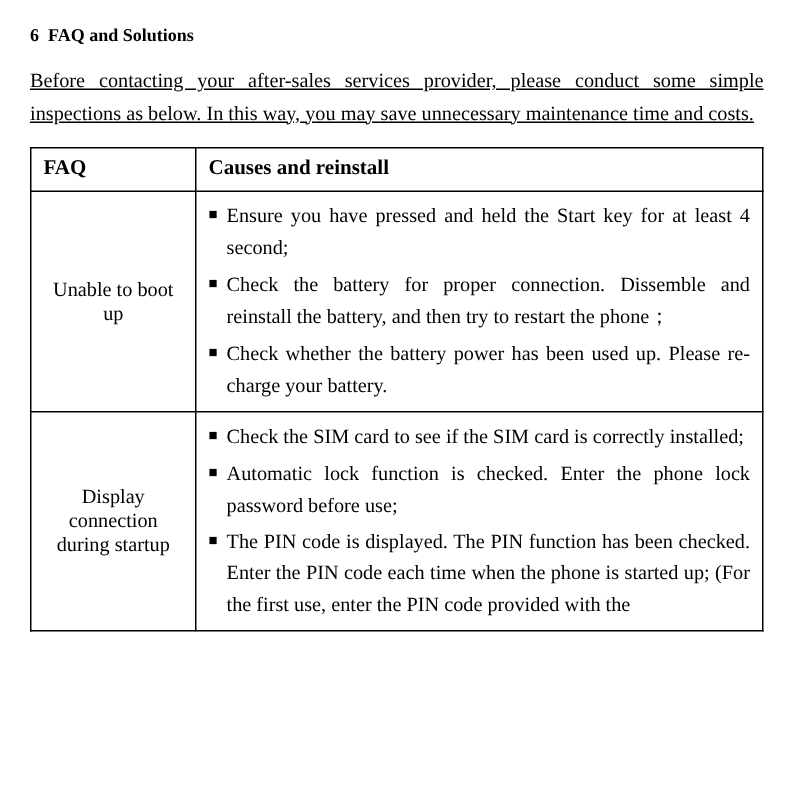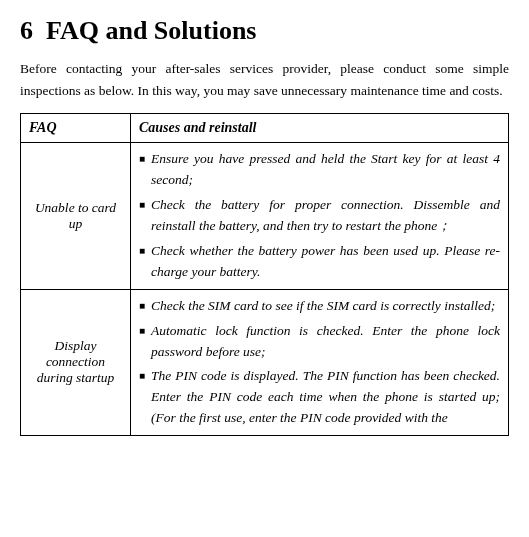--- a/index.html
+++ b/index.html
@@ -12,37 +12,37 @@
       width: 529px;
       min-height: 537px;
       background: #ffffff;
       font-family: serif;
       font-size: 14px;
       color: #000000;
       padding: 16px 20px;
     }
 
     .page-heading {
-      font-size: 26px;
+      font-size: 12px;
       font-weight: bold;
       margin-bottom: 12px;
     }
 
     .intro-text {
       font-size: 13.5px;
       line-height: 1.6;
       text-align: justify;
       margin-bottom: 12px;
+      text-decoration: underline;
     }
 
     table {
       width: 100%;
       border-collapse: collapse;
       font-size: 13.5px;
-      font-style: italic;
     }
 
     table th, table td {
       border: 1px solid #000000;
       padding: 6px 8px;
       vertical-align: top;
       text-align: left;
     }
 
     table thead th {
@@ -101,21 +101,21 @@
 
 <table>
   <thead>
     <tr>
       <th>FAQ</th>
       <th>Causes and reinstall</th>
     </tr>
   </thead>
   <tbody id="table-body">
   <tr>
-        <td class="faq-cell">Unable to card up</td>
+        <td class="faq-cell">Unable to boot up</td>
         <td class="causes-cell">
           <ul class="bullet-list">
             <li>
               <span class="bullet-icon">■</span>
               <span class="bullet-text">Ensure you have pressed and held the Start key for at least 4 second;</span>
             </li>
             <li>
               <span class="bullet-icon">■</span>
               <span class="bullet-text">Check the battery for proper connection. Dissemble and reinstall the battery, and then try to restart the phone；</span>
             </li>

